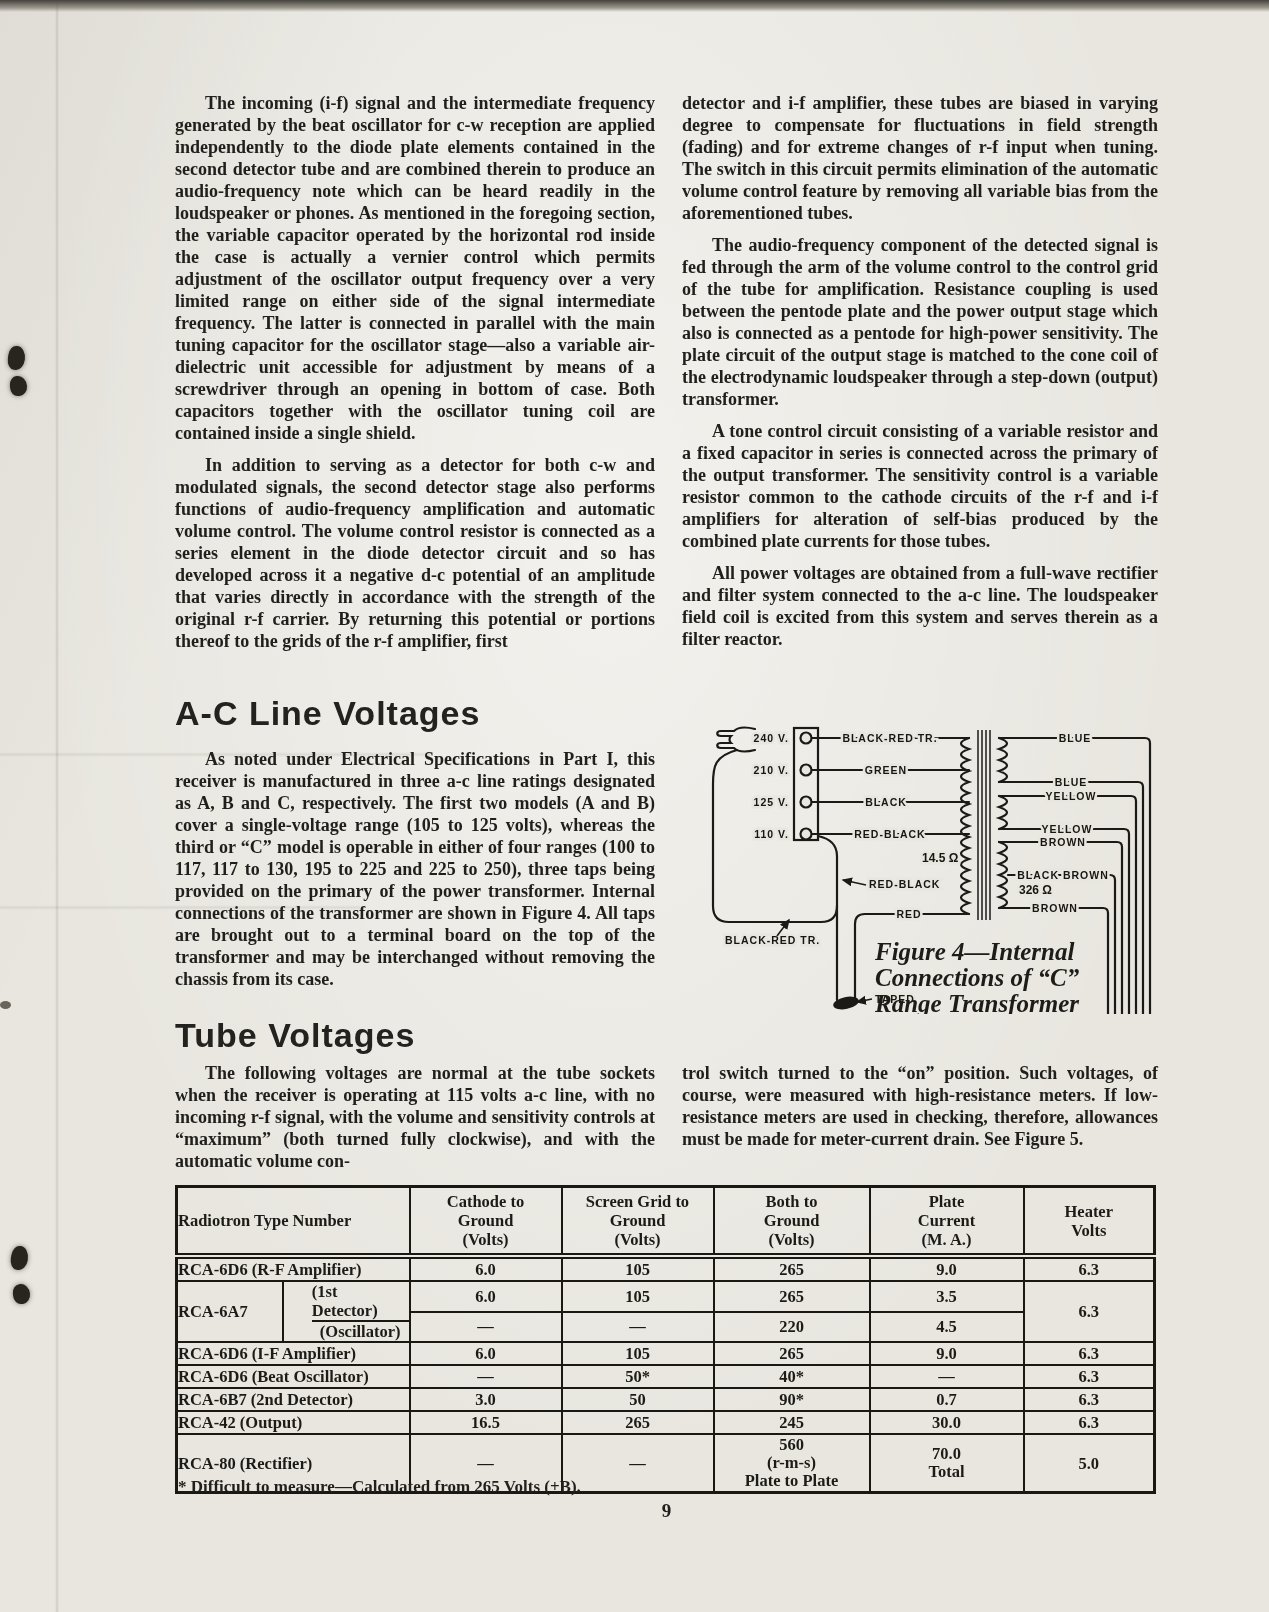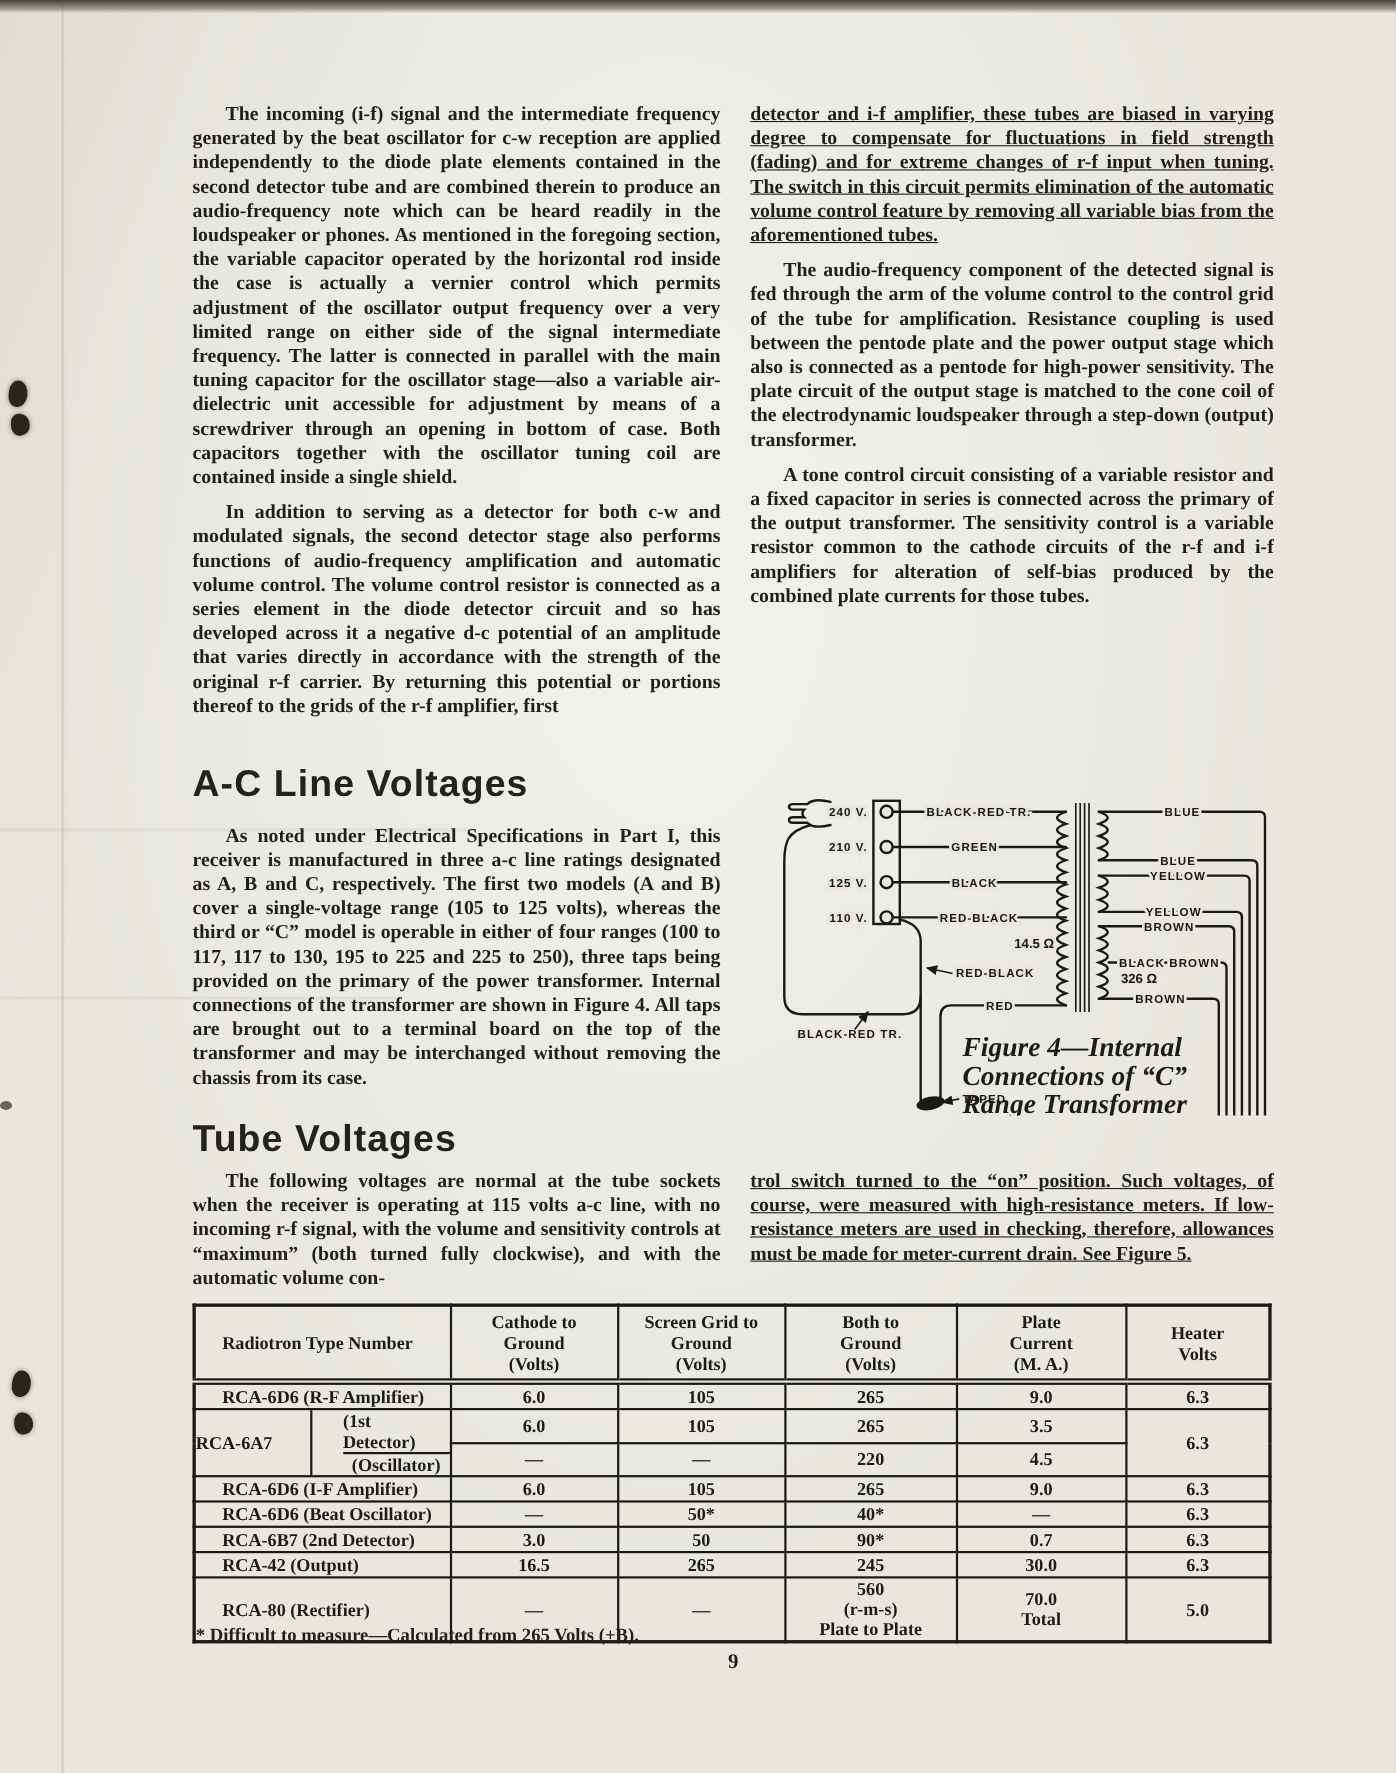--- a/index.html
+++ b/index.html
@@ -25,21 +25,21 @@
     border-radius:45% 55% 50% 45%; box-shadow:0 0 5px rgba(45,40,32,0.55); }
   .st1 { left:8px;  top:346px; transform:rotate(7deg); }
   .st2 { left:10px; top:376px; transform:rotate(-4deg); height:20px; }
   .st3 { left:11px; top:1246px; transform:rotate(9deg); }
   .st4 { left:13px; top:1284px; transform:rotate(-6deg); height:20px; }
   .smudge { position:absolute; left:0; top:1001px; width:11px; height:8px; background:#6a645a; border-radius:50%; }
 
   
   .col { position:absolute; text-align:justify; }
   .col p { font-size:18px; line-height:22px; font-weight:700; text-indent:30px; margin-bottom:10px; color:#201f1b; }
-  .col p.cont { text-indent:0;text-decoration:underline; }
+  .col p.cont { text-indent:0; }
   .c-left  { left:175px; width:480px; }
   .c-right { left:682px; width:476px; }
   .intro-left  { top:92px; }
   .intro-right { top:92px; }
 
   .section-heading { position:absolute; left:175px; width:983px; text-align:left;
     font-family:"Liberation Sans", sans-serif; font-weight:700; font-size:34px;
     letter-spacing:1px; color:#23221e; }
   .h-ac   { top:694px; }
   .h-tube { top:1016px; }
@@ -64,21 +64,21 @@
   .term { fill:#e8e6df; stroke:#1b1a17; stroke-width:2.2; }
   .tape { fill:#1b1a17; }
 
   
   .volt-table { position:absolute; left:175px; top:1185px; }
   table { border-collapse:collapse; table-layout:fixed; width:978px;
     border:3px solid #191813; font-weight:700; color:#1c1b17; }
   th, td { border:2px solid #191813; font-size:16.5px; line-height:19px; text-align:center; vertical-align:middle; }
   thead th { border-bottom:6px double #191813; padding:4px 4px; }
   tbody td { padding:1px 4px; height:23px; }
-  .t { text-align:left; padding-left:24px; }
+  .t { text-align:left; padding-left:0; }
   td.compound { padding:0; }
   .cmp { display:flex; align-items:stretch; height:100%; }
   .cmp-main { flex:0 0 45%; display:flex; align-items:center; }
   .cmp-subs { flex:1 1 auto; display:flex; flex-direction:column; border-left:2px solid #191813; }
   .cmp-sub { flex:1; display:flex; align-items:center; justify-content:flex-end; padding-right:8px; }
   .cmp-sub.s1 { border-bottom:2px solid #191813;margin-left:28px; }
   .multi div { line-height:18px; }
   tr.tall td { height:58px; }
 
   .footnote { position:absolute; left:178px; top:1477px; font-size:17px; font-weight:700; color:#201f1b; }
@@ -101,20 +101,21 @@
   <div class="smudge"></div>
 
   <div class="col c-left intro-left">
     <p>The incoming (i-f) signal and the intermediate frequency generated by the beat oscillator for c-w reception are applied independently to the diode plate elements contained in the second detector tube and are combined therein to produce an audio-frequency note which can be heard readily in the loudspeaker or phones.  As mentioned in the foregoing section, the variable capacitor operated by the horizontal rod inside the case is actually a vernier control which permits adjustment of the oscillator output frequency over a very limited range on either side of the signal intermediate frequency.  The latter is connected in parallel with the main tuning capacitor for the oscillator stage—also a variable air-dielectric unit accessible for adjustment by means of a screwdriver through an opening in bottom of case.  Both capacitors together with the oscillator tuning coil are contained inside a single shield.</p>
     <p>In addition to serving as a detector for both c-w and modulated signals, the second detector stage also performs functions of audio-frequency amplification and automatic volume control.  The volume control resistor is connected as a series element in the diode detector circuit and so has developed across it a negative d-c potential of an amplitude that varies directly in accordance with the strength of the original r-f carrier.  By returning this potential or portions thereof to the grids of the r-f amplifier, first</p>
   </div>
   <div class="col c-right intro-right">
     <p class="cont">detector and i-f amplifier, these tubes are biased in varying degree to compensate for fluctuations in field strength (fading) and for extreme changes of r-f input when tuning.  The switch in this circuit permits elimination of the automatic volume control feature by removing all variable bias from the aforementioned tubes.</p>
     <p>The audio-frequency component of the detected signal is fed through the arm of the volume control to the control grid of the tube for amplification.  Resistance coupling is used between the pentode plate and the power output stage which also is connected as a pentode for high-power sensitivity.  The plate circuit of the output stage is matched to the cone coil of the electrodynamic loudspeaker through a step-down (output) transformer.</p>
     <p>A tone control circuit consisting of a variable resistor and a fixed capacitor in series is connected across the primary of the output transformer.  The sensitivity control is a variable resistor common to the cathode circuits of the r-f and i-f amplifiers for alteration of self-bias produced by the combined plate currents for those tubes.</p>
+    <p>All power voltages are obtained from a full-wave rectifier and filter system connected to the a-c line.  The loudspeaker field coil is excited from this system and serves therein as a filter reactor.</p>
   </div>
 
   <div class="section-heading h-ac">A-C Line Voltages</div>
 
   <div class="col c-left ac-body">
     <p>As noted under Electrical Specifications in Part I, this receiver is manufactured in three a-c line ratings designated as A, B and C, respectively.  The first two models (A and B) cover a single-voltage range (105 to 125 volts), whereas the third or “C” model is operable in either of four ranges (100 to 117, 117 to 130, 195 to 225 and 225 to 250), three taps being provided on the primary of the power transformer.  Internal connections of the transformer are shown in Figure 4.  All taps are brought out to a terminal board on the top of the transformer and may be interchanged without removing the chassis from its case.</p>
   </div>
 
   <div class="figure-wrap">
     <svg viewBox="0 0 466 292">

